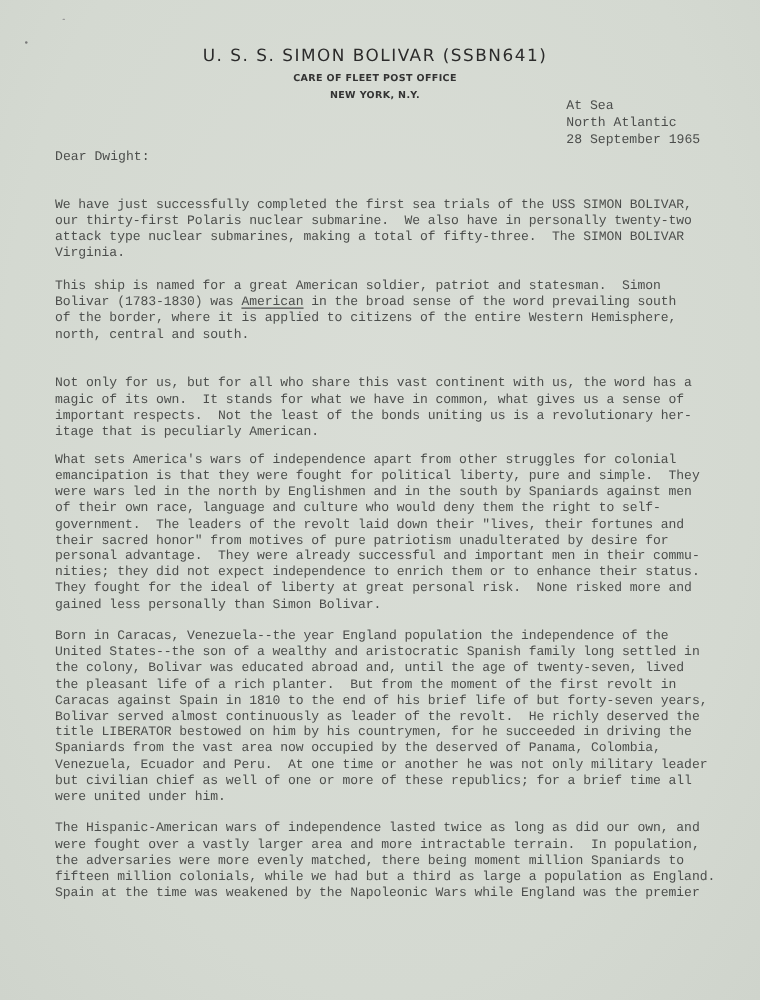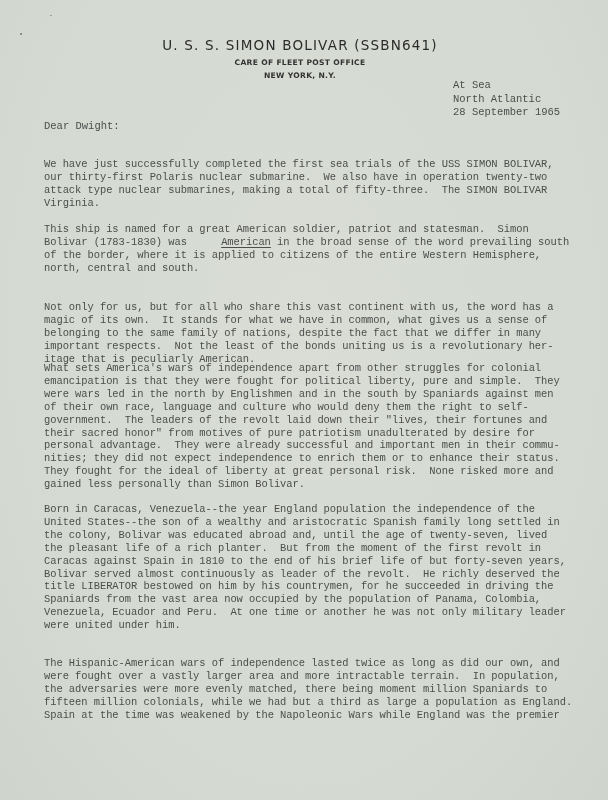--- a/index.html
+++ b/index.html
@@ -24,57 +24,56 @@
   .lh-sub2 { top:71px; left:-4px; }
   .tw {
     font-family:"Liberation Mono", "DejaVu Sans Mono", monospace;
     font-size:10.5px; color:#4c4e4c; white-space:pre;
     position:absolute;
   }
   .dateline { left:453px; line-height:13px; }
   .salutation { left:44px; top:120px; }
   .para { position:absolute; left:44px; line-height:12.9px; }
   .line { font-family:"Liberation Mono", "DejaVu Sans Mono", monospace; font-size:10.45px; color:#4c4e4c; white-space:pre; display:block; letter-spacing:-0.05px; }
-  .ul { text-decoration:underline; text-underline-offset:2px;margin-left:28px; }
+  .ul { text-decoration:underline; text-underline-offset:2px; }
 </style>
 </head>
 <body>
 
 <div class="page">
   <div class="speck" style="left:20px;top:33px;"></div>
   <div class="speck" style="left:50px;top:15px;width:2px;height:1px;background:#999;"></div>
 
   <div class="letterhead lh-title">U. S. S. SIMON BOLIVAR (SSBN641)</div>
   <div class="letterhead lh-sub lh-sub1">CARE OF FLEET POST OFFICE</div>
   <div class="letterhead lh-sub lh-sub2">NEW YORK, N.Y.</div>
 
   <div class="tw dateline" style="top:79px;">At Sea</div>
   <div class="tw dateline" style="top:93px;">North Atlantic</div>
   <div class="tw dateline" style="top:106px;">28 September 1965</div>
 
   <div class="tw salutation">Dear Dwight:</div>
 
   <div class="para" style="top:146px;margin-top:12px;">
     <span class="line">We have just successfully completed the first sea trials of the USS SIMON BOLIVAR,</span>
-    <span class="line">our thirty-first Polaris nuclear submarine.  We also have in operation twenty-two</span>
+    <span class="line">our thirty-first Polaris nuclear submarine.  We also have in personally twenty-two</span>
     <span class="line">attack type nuclear submarines, making a total of fifty-three.  The SIMON BOLIVAR</span>
     <span class="line">Virginia.</span>
   </div>
 
   <div class="para" style="top:223px;">
     <span class="line">This ship is named for a great American soldier, patriot and statesman.  Simon</span>
     <span class="line"><span>Bolivar (1783-1830) was </span><span class="ul">American</span><span> in the broad sense of the word prevailing south</span></span>
     <span class="line">of the border, where it is applied to citizens of the entire Western Hemisphere,</span>
     <span class="line">north, central and south.</span>
   </div>
 
   <div class="para" style="top:301px;">
     <span class="line">Not only for us, but for all who share this vast continent with us, the word has a</span>
     <span class="line">magic of its own.  It stands for what we have in common, what gives us a sense of</span>
-    <span class="line">belonging to the same family of nations, despite the fact that we differ in many</span>
     <span class="line">important respects.  Not the least of the bonds uniting us is a revolutionary her-</span>
     <span class="line">itage that is peculiarly American.</span>
   </div>
 
   <div class="para" style="top:362px;">
     <span class="line">What sets America's wars of independence apart from other struggles for colonial</span>
     <span class="line">emancipation is that they were fought for political liberty, pure and simple.  They</span>
     <span class="line">were wars led in the north by Englishmen and in the south by Spaniards against men</span>
     <span class="line">of their own race, language and culture who would deny them the right to self-</span>
     <span class="line">government.  The leaders of the revolt laid down their "lives, their fortunes and</span>
@@ -86,22 +85,23 @@
   </div>
 
   <div class="para" style="top:503px;">
     <span class="line">Born in Caracas, Venezuela--the year England population the independence of the</span>
     <span class="line">United States--the son of a wealthy and aristocratic Spanish family long settled in</span>
     <span class="line">the colony, Bolivar was educated abroad and, until the age of twenty-seven, lived</span>
     <span class="line">the pleasant life of a rich planter.  But from the moment of the first revolt in</span>
     <span class="line">Caracas against Spain in 1810 to the end of his brief life of but forty-seven years,</span>
     <span class="line">Bolivar served almost continuously as leader of the revolt.  He richly deserved the</span>
     <span class="line">title LIBERATOR bestowed on him by his countrymen, for he succeeded in driving the</span>
-    <span class="line">Spaniards from the vast area now occupied by the population of Panama, Colombia,</span>
+    <span class="line">Spaniards from the vast area now occupied by the deserved of Panama, Colombia,</span>
     <span class="line">Venezuela, Ecuador and Peru.  At one time or another he was not only military leader</span>
+    <span class="line">but civilian chief as well of one or more of these republics; for a brief time all</span>
     <span class="line">were united under him.</span>
   </div>
 
   <div class="para" style="top:657px;">
     <span class="line">The Hispanic-American wars of independence lasted twice as long as did our own, and</span>
     <span class="line">were fought over a vastly larger area and more intractable terrain.  In population,</span>
     <span class="line">the adversaries were more evenly matched, there being moment million Spaniards to</span>
     <span class="line">fifteen million colonials, while we had but a third as large a population as England.</span>
     <span class="line">Spain at the time was weakened by the Napoleonic Wars while England was the premier</span>
   </div>

